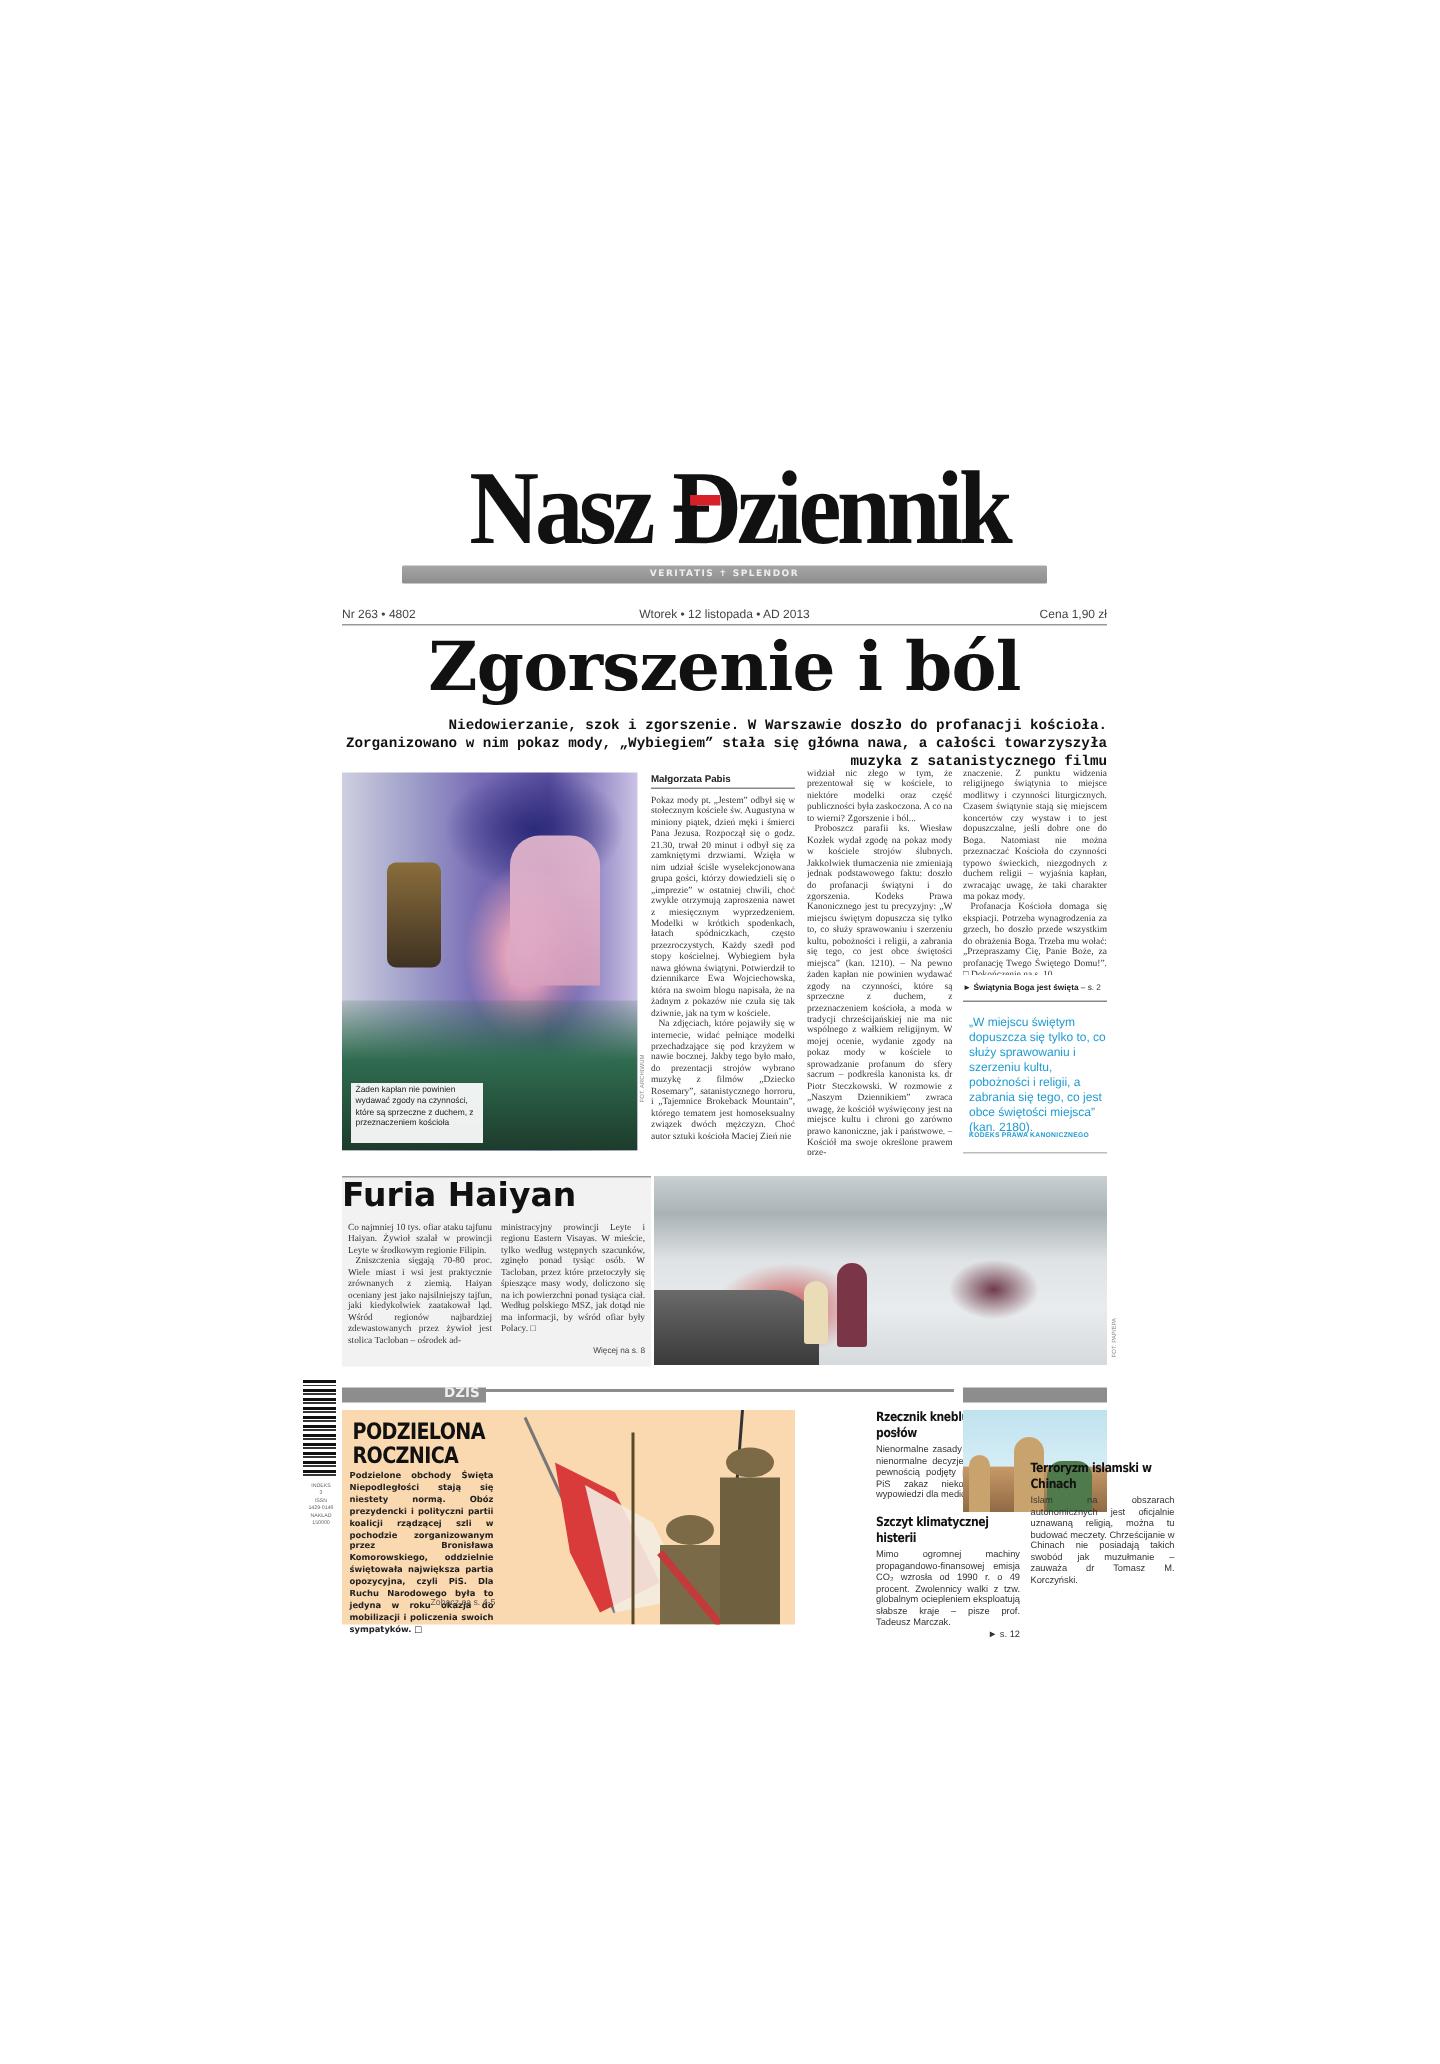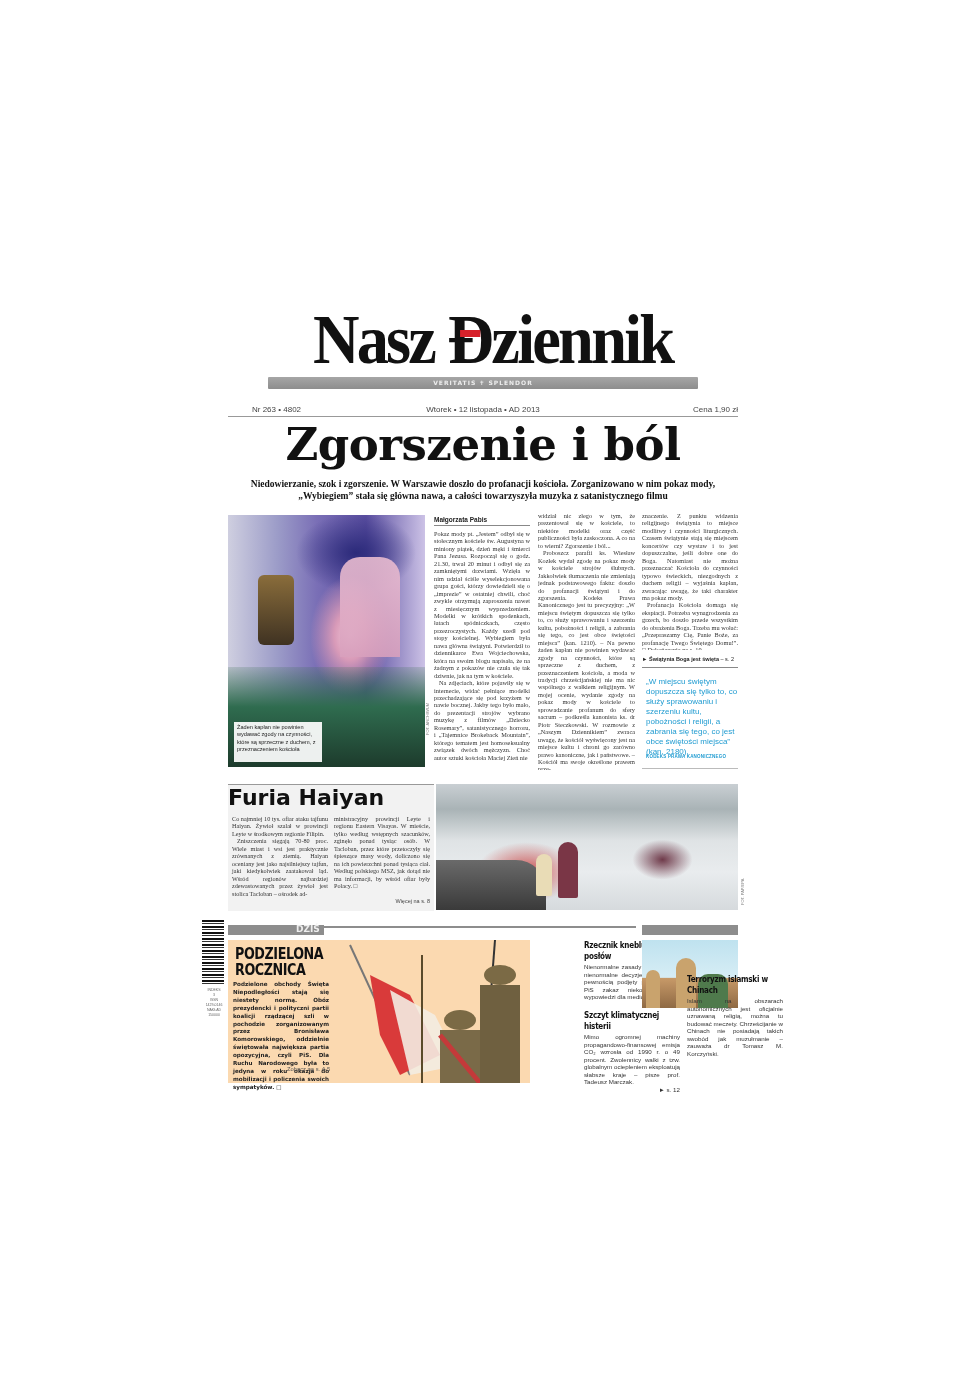--- a/index.html
+++ b/index.html
@@ -7,26 +7,26 @@
   .abs { position:absolute; }
 
   
   .masthead { left:298px; top:306px; width:372px; height:68px; font-family:"Liberation Serif", serif; font-weight:bold; font-size:70px; line-height:68px; letter-spacing:-3px; color:#111; text-align:center; transform:scaleX(0.92); transform-origin:center; white-space:nowrap; }
   .masthead .flag { display:inline-block; position:relative; }
   .masthead .flag::after { content:""; position:absolute; left:14px; top:24px; width:22px; height:7px; background:#d7212a; }
   .motto-bar { left:268px; top:377px; width:430px; height:12px; background:linear-gradient(#a6a6a6,#8d8d8d); border-radius:1px; }
   .motto { left:268px; top:377px; width:430px; height:12px; text-align:center; font-family:"DejaVu Sans", sans-serif; font-size:6px; line-height:12px; letter-spacing:1px; color:#eee; font-weight:bold; }
 
   .infoline { left:228px; top:404px; width:510px; height:12px; font-family:"Liberation Sans", sans-serif; font-size:8px; color:#444; border-bottom:1px solid #999; }
-  .infoline .l { position:absolute; left:0; top:1px;margin-left:24px; }
+  .infoline .l { position:absolute; left:0; top:1px; }
   .infoline .c { position:absolute; left:0; right:0; top:1px; text-align:center; }
   .infoline .r { position:absolute; right:0; top:1px; }
 
   .headline { left:228px; top:418px; width:510px; text-align:center; font-family:"DejaVu Serif", serif; font-weight:bold; font-size:45px; line-height:54px; color:#111; letter-spacing:-0.5px; }
-  .lead { left:228px; top:478px; width:510px; text-align:center; font-family:Liberation Serif, serif; font-weight:bold; font-size:9.5px; line-height:12px; color:#111; }
+  .lead { left:228px; top:478px; width:510px; text-align:right; font-family:Liberation Mono, monospace; font-weight:bold; font-size:9.5px; line-height:12px; color:#111; }
 
   
   .photo-main { left:228px; top:515px; width:197px; height:252px; overflow:hidden;
     background:
       radial-gradient(ellipse 40px 60px at 62% 48%, #f2c7d8 0%, #d89ab8 40%, rgba(160,90,150,0) 100%),
       radial-gradient(ellipse 60px 40px at 65% 15%, #2b2a7a 0%, rgba(40,40,120,0) 100%),
       linear-gradient(90deg, #cfcfe0 0%, #9c9cc8 25%, #7a6fb6 45%, #5a4ea0 70%, #ccc2e6 100%);
   }
   .photo-main .altar { position:absolute; left:112px; top:42px; width:60px; height:100px; background:linear-gradient(#e9bcd0,#d8a0bd); border-radius:20px 20px 0 0; opacity:0.9; }
   .photo-main .crowd { position:absolute; left:0; bottom:0; width:100%; height:100px; background:linear-gradient(180deg, rgba(60,110,80,0.2), #2f6c4f 40%, #1d3b2c 100%); }

